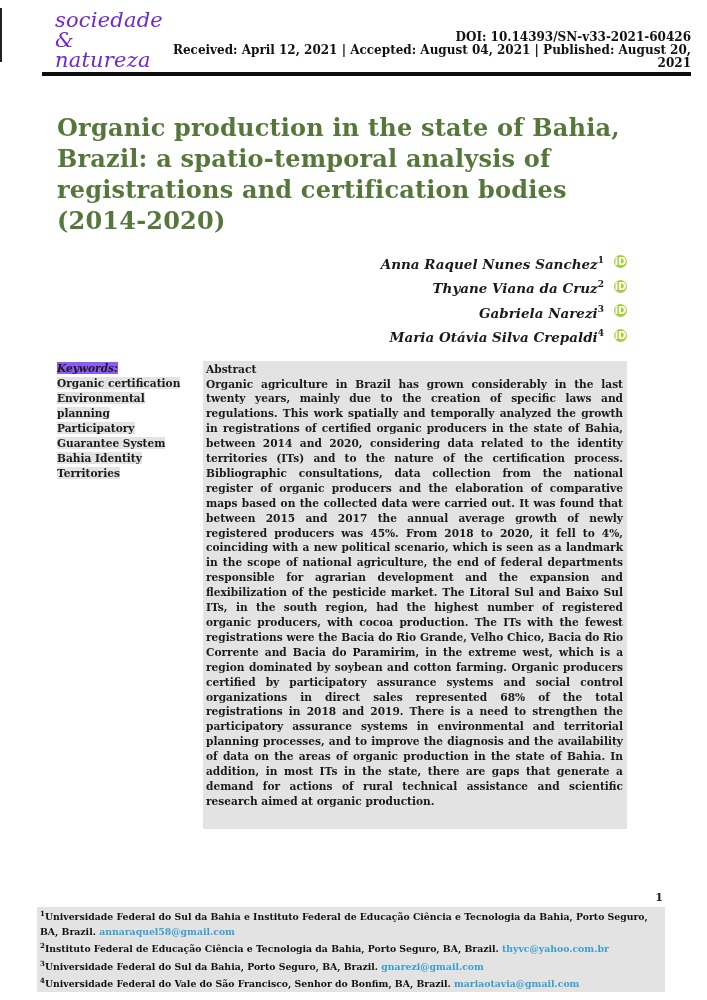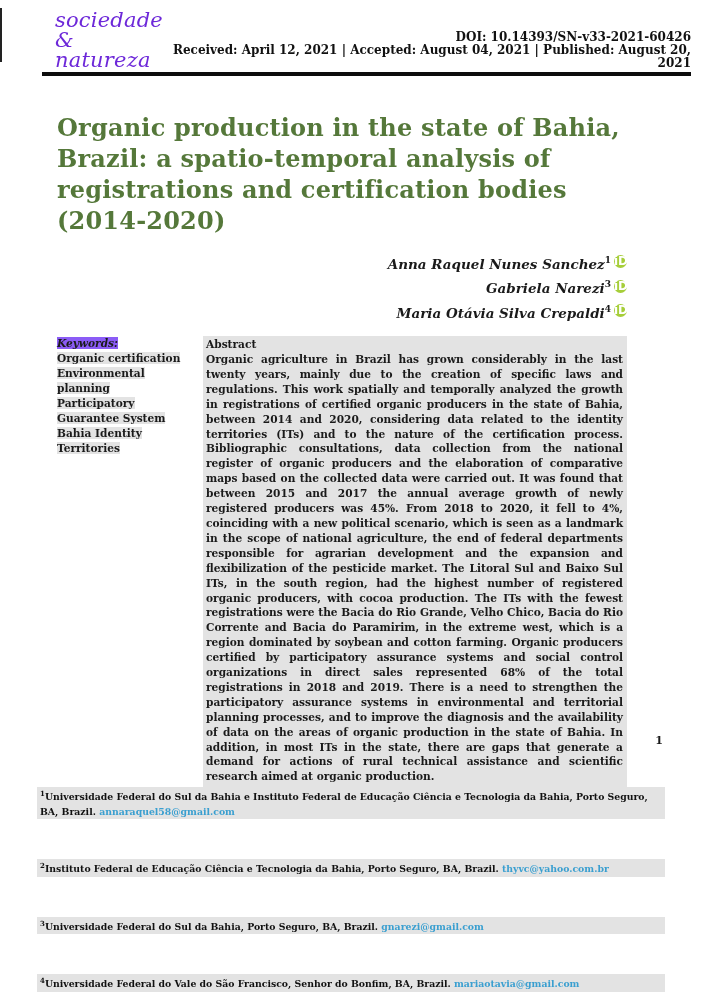--- a/index.html
+++ b/index.html
@@ -15,36 +15,36 @@
   .rule { margin:2px 16px 0 42px; height:3.5px; background:#0d0d0d; }
 
   
   .main { margin:0 80px 0 57px; }
   h1.title { margin-top:36px; font-size:24px; line-height:31px; font-weight:bold; color:#55783a; letter-spacing:0.2px; }
 
   .authors { margin-top:14px; text-align:right; }
   .author { font-size:13.5px; font-weight:bold; font-style:italic; line-height:21px; white-space:nowrap; }
   .author sup { font-size:9px; font-style:normal; }
   .orcid-icon { display:inline-block; width:13px; height:13px; border-radius:50%; background:#a6ce39;
-    color:#fff; font-size:12px; font-weight:bold; font-style:normal; text-align:center; line-height:13px;
-    margin-left:3px; vertical-align:text-top; font-family:"DejaVu Sans", sans-serif; cursor:pointer; }
+    color:#fff; font-size:10px; font-weight:bold; font-style:normal; text-align:center; line-height:13px;
+    margin-left:10px; vertical-align:text-top; font-family:"DejaVu Sans", sans-serif; cursor:pointer; }
 
   .abstract-row { display:flex; gap:9px; margin-top:13px; }
   .kw-col { width:137px; flex:none; font-size:10.6px; font-weight:bold; line-height:15px; }
   .kw-label span { font-style:italic; background:#8b5cf6; }
   .kw-item span { background:#e3e3e3; }
   .abs-col { flex:1; background:#e3e3e3; padding:1px 4px 20px 3px; font-size:10.6px; font-weight:bold; }
   .abs-label { line-height:15px; }
   .abs-text { text-align:justify; line-height:14.9px; }
 
   
   .bottom { position:absolute; left:37px; right:42px; bottom:8px; }
   .page-number { text-align:right; font-size:11px; font-weight:bold; margin-bottom:3px; margin-right:2px; }
   .footnotes { }
-  .footnote { background:#e3e3e3; font-size:9.3px; font-weight:bold; line-height:14.5px; padding:0 3px; color:#111;margin-top:40px; }
+  .footnote { background:#e3e3e3; font-size:9.3px; font-weight:bold; line-height:14.5px; padding:0 3px; color:#111; }
   .footnote sup { font-size:7px; }
   .footnote a.email { color:#3a9fd0; text-decoration:none; cursor:pointer; }
   .page-footer { margin-top:13px; font-size:9.5px; font-weight:bold; color:#111; letter-spacing:0.2px; }
 </style>
 </head>
 <body>
 
 <div class="edge-mark"></div>
 
 <div class="header">
@@ -58,20 +58,23 @@
   </div>
 </div>
 <div class="rule"></div>
 
 <div class="main">
   <h1 class="title">Organic production in the state of Bahia, Brazil: a spatio-temporal analysis of registrations and certification bodies (2014-2020)</h1>
 
   <div class="authors">
     <div class="author">
       <span>Anna Raquel Nunes Sanchez</span><sup>1</sup><span class="orcid-icon">iD</span>
+    </div>
+    <div class="author">
+      <span>Thyane Viana da Cruz</span><sup>2</sup><span class="orcid-icon">iD</span>
     </div>
     <div class="author">
       <span>Gabriela Narezi</span><sup>3</sup><span class="orcid-icon">iD</span>
     </div>
     <div class="author">
       <span>Maria Otávia Silva Crepaldi</span><sup>4</sup><span class="orcid-icon">iD</span>
     </div>
   </div>
 
   <div class="abstract-row">

